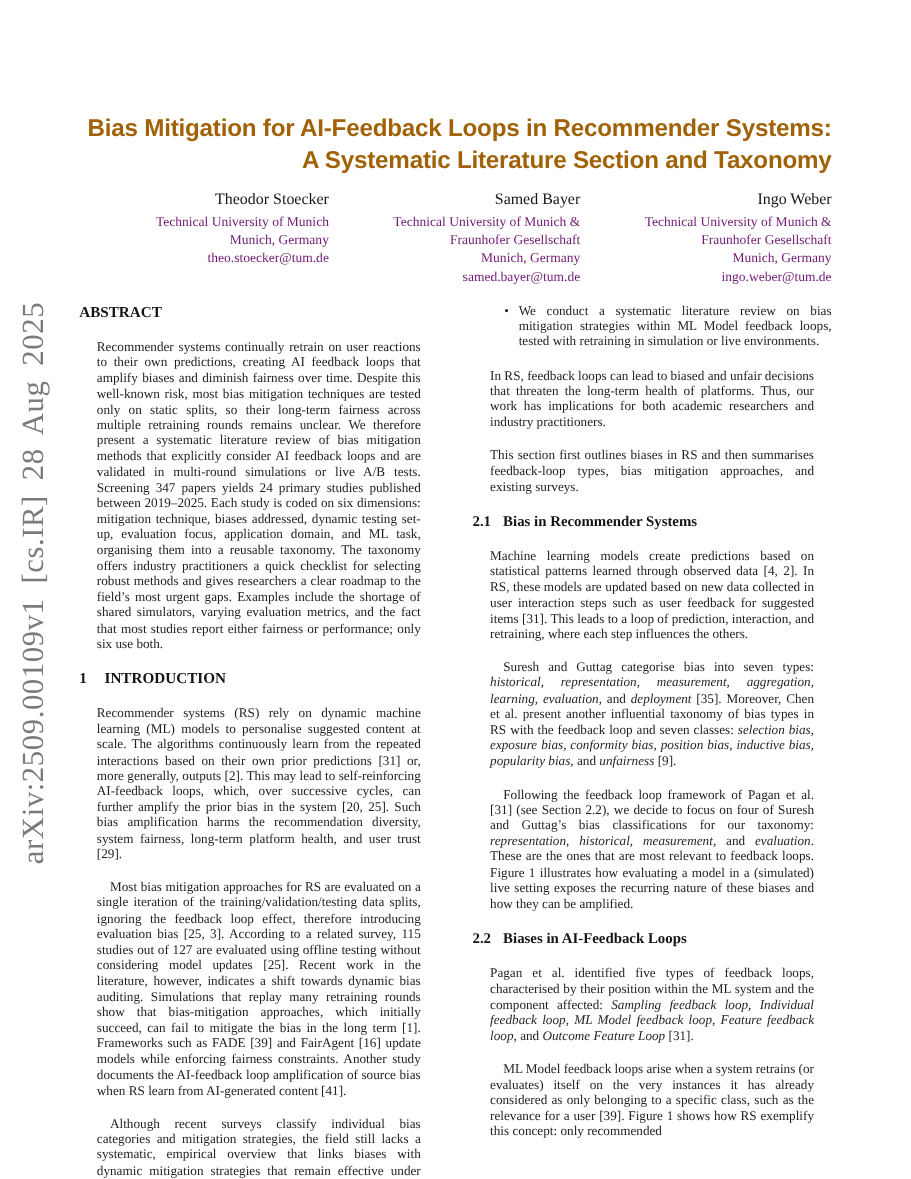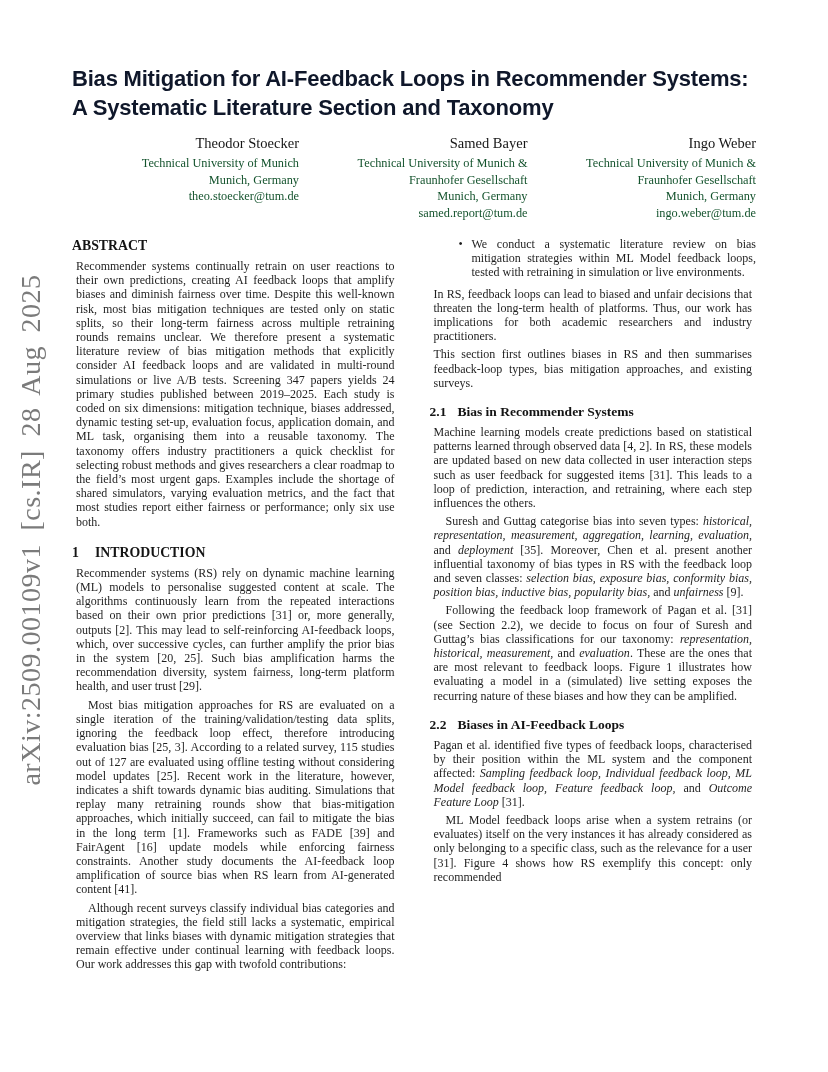--- a/index.html
+++ b/index.html
@@ -22,50 +22,50 @@
     color:#7b7b7b;
     letter-spacing:0.5px;
     word-spacing:6px;
   }
   .content {
     position:absolute;
     left:72px; top:0;
     width:684px;
   }
   .paper-title {
-    margin-top:64px;
-    text-align:left;
+    margin-top:102px;
+    text-align:right;
     font-family:"Liberation Sans", sans-serif;
     font-weight:bold;
     font-size:22px;
     line-height:29px;
-    color:#0f172a;
+    color:#a16207;
     letter-spacing:-0.2px;
   }
   .authors {
     display:flex;
     justify-content:space-between;
     margin-top:12px;
   }
   .author { width:227px; text-align:right; }
   .author-name { font-size:14.5px; line-height:19px; margin-bottom:2px; color:#161616; }
-  .author-line { font-size:12.3px; line-height:16.5px; color:#14532d; }
+  .author-line { font-size:12.3px; line-height:16.5px; color:#701a75; }
   .columns {
     display:flex;
     gap:31px;
     margin-top:16px;
   }
   .col {
     width:326.5px;
     text-align:justify;
     hyphens:auto;
     -webkit-hyphens:auto;
   }
   .col p {
-    margin:4px;
+    margin:16px;
     font-size:12px;
     line-height:14.2px;
   }
   .col p.indent { text-indent:12px; }
   .sec-h1 {
     font-weight:bold;
     font-size:13.8px;
     line-height:17px;
     margin:15px 0 5px 0;
     color:#141414;
@@ -120,21 +120,21 @@
           <div class="author-name">Theodor Stoecker</div>
           <div class="author-line">Technical University of Munich</div>
           <div class="author-line">Munich, Germany</div>
           <div class="author-line">theo.stoecker@tum.de</div>
         </div>
         <div class="author">
           <div class="author-name">Samed Bayer</div>
           <div class="author-line">Technical University of Munich &amp;</div>
           <div class="author-line">Fraunhofer Gesellschaft</div>
           <div class="author-line">Munich, Germany</div>
-          <div class="author-line">samed.report@tum.de</div>
+          <div class="author-line">samed.bayer@tum.de</div>
         </div>
         <div class="author">
           <div class="author-name">Ingo Weber</div>
           <div class="author-line">Technical University of Munich &amp;</div>
           <div class="author-line">Fraunhofer Gesellschaft</div>
           <div class="author-line">Munich, Germany</div>
           <div class="author-line">ingo.weber@tum.de</div>
         </div>
       </div>
 
@@ -152,18 +152,18 @@
             <li><span>We conduct a systematic literature review on bias mitigation strategies within ML Model feedback loops, tested with retraining in simulation or live environments.</span></li>
           </ul>
           <p><span>In RS, feedback loops can lead to biased and unfair decisions that threaten the long-term health of platforms. Thus, our work has implications for both academic researchers and industry practitioners.</span></p>
           <p><span>This section first outlines biases in RS and then summarises feedback-loop types, bias mitigation approaches, and existing surveys.</span></p>
           <div class="sec-h2"><span class="sec-num">2.1</span><span>Bias in Recommender Systems</span></div>
           <p><span>Machine learning models create predictions based on statistical patterns learned through observed data [4, 2]. In RS, these models are updated based on new data collected in user interaction steps such as user feedback for suggested items [31]. This leads to a loop of prediction, interaction, and retraining, where each step influences the others.</span></p>
           <p class="indent"><span>Suresh and Guttag categorise bias into seven types: </span><em>historical, representation, measurement, aggregation, learning, evaluation,</em><span> and </span><em>deployment</em><span> [35]. Moreover, Chen et al. present another influential taxonomy of bias types in RS with the feedback loop and seven classes: </span><em>selection bias, exposure bias, conformity bias, position bias, inductive bias, popularity bias,</em><span> and </span><em>unfairness</em><span> [9].</span></p>
           <p class="indent"><span>Following the feedback loop framework of Pagan et al. [31] (see Section 2.2), we decide to focus on four of Suresh and Guttag’s bias classifications for our taxonomy: </span><em>representation, historical, measurement,</em><span> and </span><em>evaluation</em><span>. These are the ones that are most relevant to feedback loops. Figure 1 illustrates how evaluating a model in a (simulated) live setting exposes the recurring nature of these biases and how they can be amplified.</span></p>
           <div class="sec-h2"><span class="sec-num">2.2</span><span>Biases in AI-Feedback Loops</span></div>
           <p><span>Pagan et al. identified five types of feedback loops, characterised by their position within the ML system and the component affected: </span><em>Sampling feedback loop, Individual feedback loop, ML Model feedback loop, Feature feedback loop,</em><span> and </span><em>Outcome Feature Loop</em><span> [31].</span></p>
-          <p class="indent"><span>ML Model feedback loops arise when a system retrains (or evaluates) itself on the very instances it has already considered as only belonging to a specific class, such as the relevance for a user [31]. Figure 4 shows how RS exemplify this concept: only recommended</span></p>
+          <p class="indent"><span>ML Model feedback loops arise when a system retrains (or evaluates) itself on the very instances it has already considered as only belonging to a specific class, such as the relevance for a user [39]. Figure 1 shows how RS exemplify this concept: only recommended</span></p>
         </div>
     </div>
 
   </div>
 </div>
 
 </body></html>

